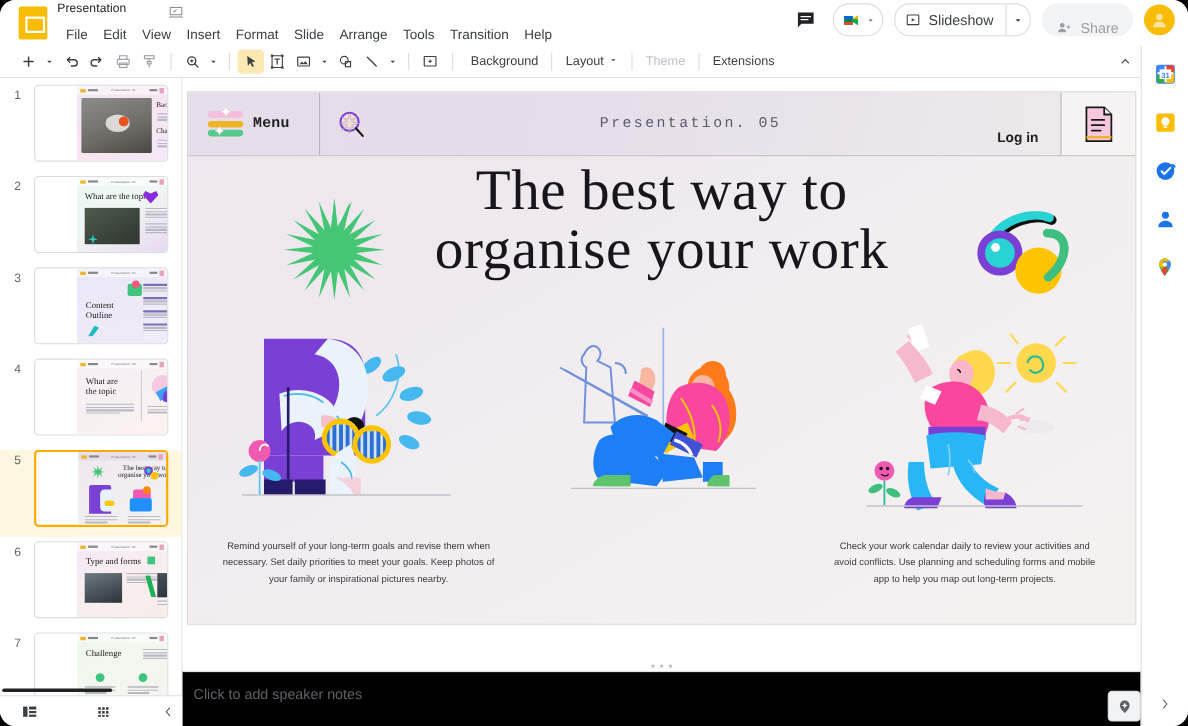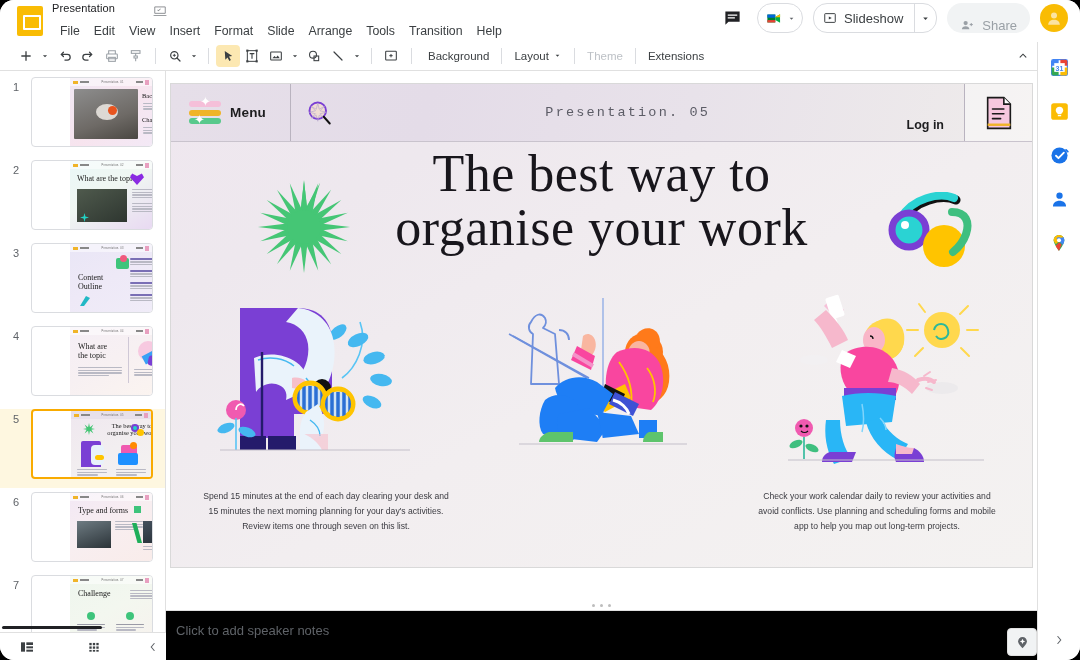--- a/index.html
+++ b/index.html
@@ -160,21 +160,21 @@
     padding-left:18px; border-right:1.5px solid #b9b3bf;
   }
   .burger { width:32px; height:30px; display:flex; flex-direction:column; justify-content:center; gap:2.5px; position:relative; }
   .burger i { display:block; height:6px; border-radius:4px; }
   .burger i:nth-child(1){ background:#f5bfd9; }
   .burger i:nth-child(2){ background:#f0b429; }
   .burger i:nth-child(3){ background:#58c98c; }
   .burger .spark { position:absolute; color:#fff; font-size:13px; line-height:1; }
   .burger .s1 { left:11px; top:-3px; }
   .burger .s2 { left:5px; top:15px; }
-  .sl-menu-lbl { font-size:13.5px; font-weight:bold; color:#1d1d1f; letter-spacing:.2px; }
+  .sl-menu-lbl { font-size:13.5px; font-weight:bold; color:#1d1d1f; letter-spacing:.2px;font-family:Liberation Mono, monospace; }
   .sl-search-cell { width:58px; display:flex; align-items:center; justify-content:center; }
   .sl-title {
     flex:1; text-align:center; font-family:"Liberation Mono", monospace;
     font-size:13.5px; color:#5c5c66; letter-spacing:2.2px;
   }
   .sl-login { font-size:12.5px; font-weight:bold; color:#1d1d1f; padding-right:20px;margin-top:24px; }
   .sl-doc-cell {
     width:68px; height:100%; display:flex; align-items:center; justify-content:center;
     border-left:1.5px solid #b9b3bf; background:rgba(255,255,255,.42);
   }
@@ -958,21 +958,21 @@
             <path d="M17 139c2 2 5 2 7 0" stroke="#111" stroke-width="1.2" fill="none"></path>
             <path d="M20 145v22" stroke="#2bb89a" stroke-width="1.6"></path>
             <ellipse cx="12" cy="152" rx="7" ry="3.5" fill="#3fbf7f" transform="rotate(-25 12 152)"></ellipse>
             <ellipse cx="28" cy="156" rx="7" ry="3.5" fill="#3fbf7f" transform="rotate(25 28 156)"></ellipse>
             <path d="M4 168h196" stroke="#c3c0ca" stroke-width="1.2"></path>
           </svg>
         </div>
       </div>
 
       <div class="body-row">
-        <div class="body-col">Spend 15 minutes at the end of each day clearing your desk and 15 minutes the next morning planning for your day's activities. Review items one through seven on this list.</div>
+        <div class="body-col">Remind yourself of your long-term goals and revise them when necessary.  Set daily priorities to meet your goals.  Keep photos of your family or inspirational pictures nearby.</div>
         <div class="body-col">Check your work calendar daily to review your activities and avoid conflicts.  Use planning and scheduling forms and mobile app to help you map out long-term projects.</div>
       </div>
 
     </div>
   </div>
 
   <div class="slide-dots">
       <i></i>
       <i></i>
       <i></i>

